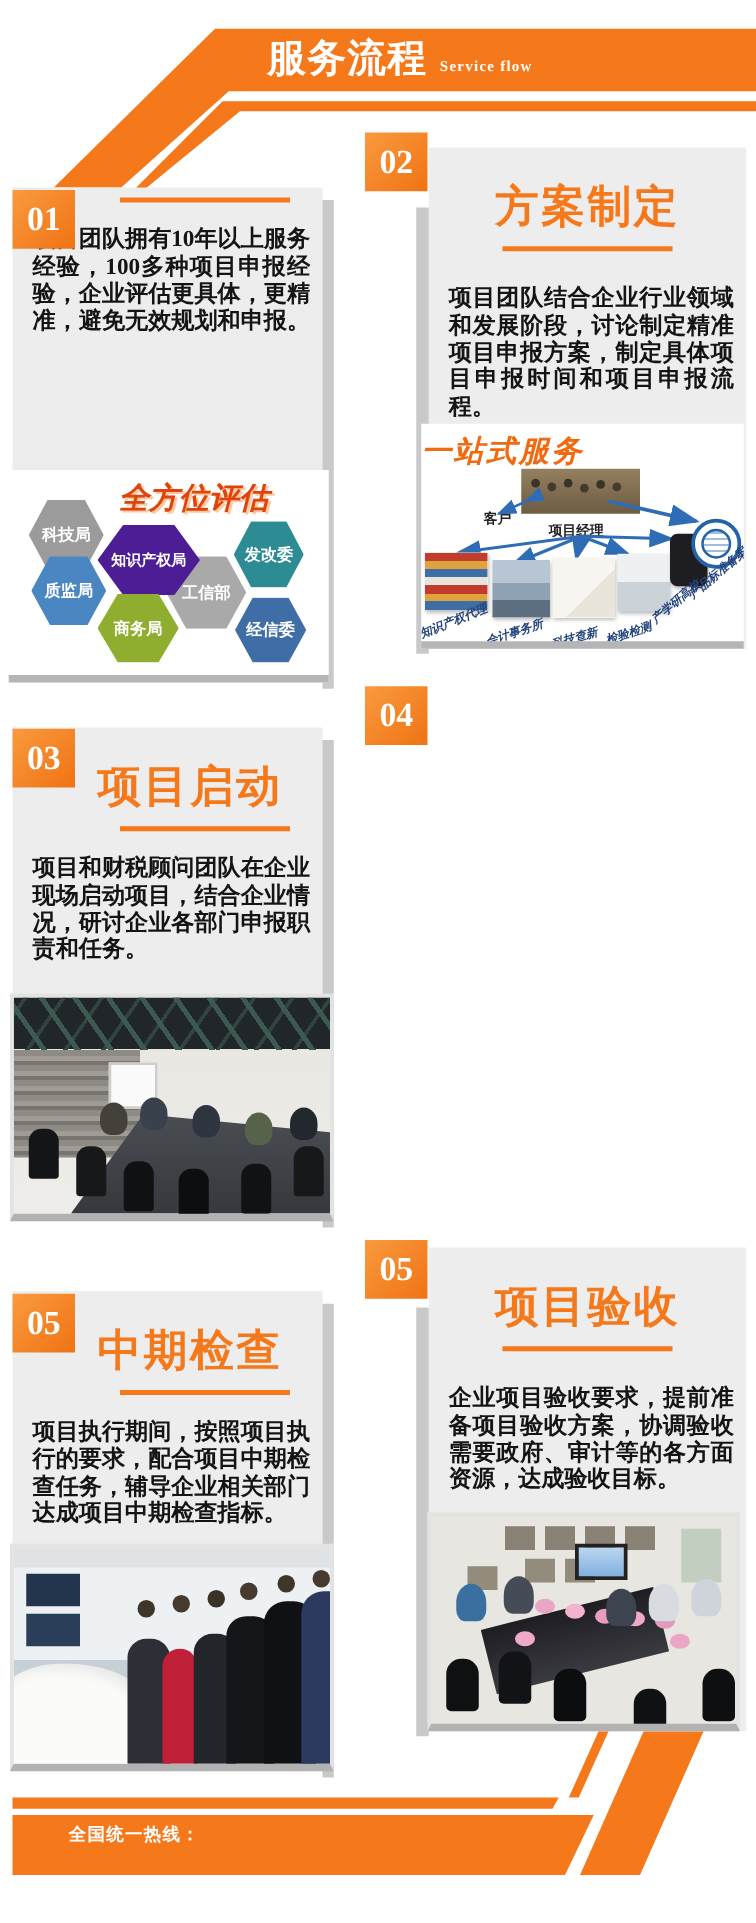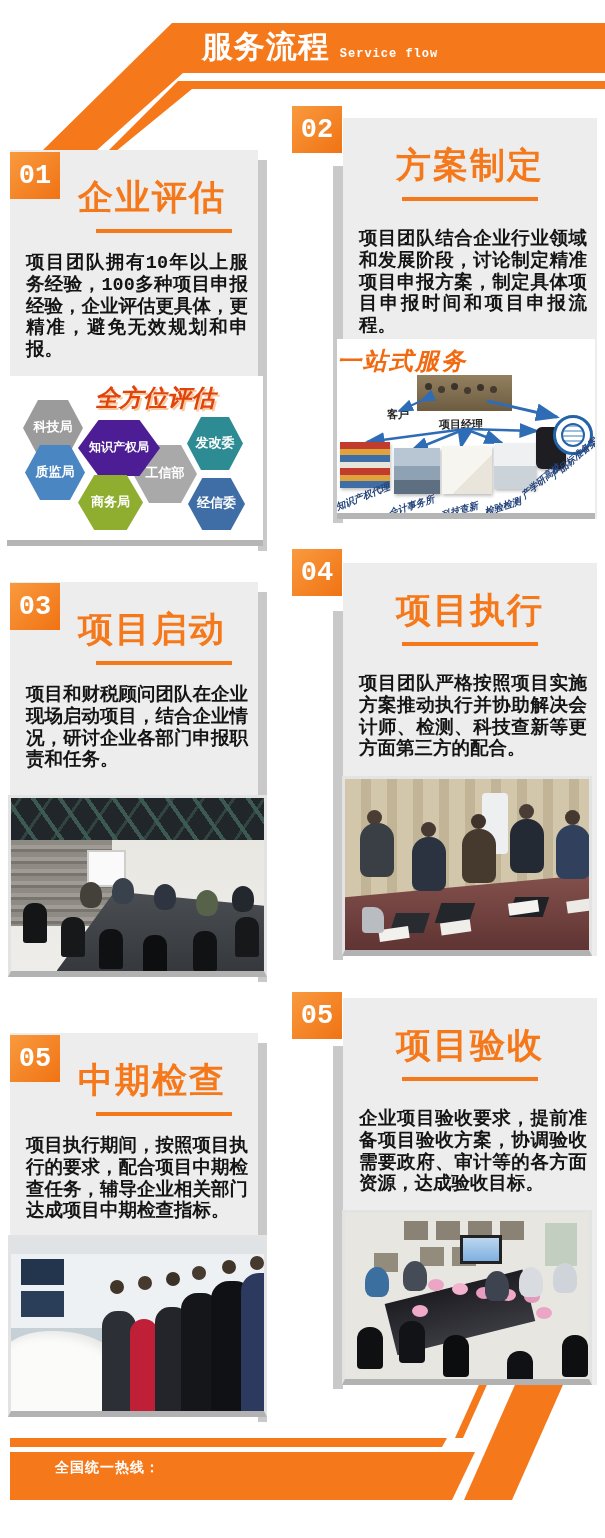--- a/index.html
+++ b/index.html
@@ -1,17 +1,17 @@
 <!DOCTYPE html>
 <html><head>
 <meta charset="utf-8">
 <style>
   html,body{margin:0;padding:0;background:#ffffff;}
   .canvas{position:relative;width:605px;height:1538px;margin:0 auto;background:#fff;overflow:hidden;
-          font-family:Liberation Mono, monospace;}
+          font-family:Liberation Serif, serif;}
   svg.deco{position:absolute;left:0;z-index:1;}
   
   .header-text{position:absolute;left:190px;top:26px;width:260px;height:48px;z-index:2;
                display:flex;align-items:baseline;justify-content:center;color:#fff;white-space:nowrap;}
   .header-title{font-size:31px;font-weight:bold;letter-spacing:1px;}
   .header-sub{font-size:12px;margin-left:10px;font-weight:bold;letter-spacing:1px;}
   
   .card{position:absolute;background:#ededed;z-index:2;box-sizing:border-box;}
   .card.left{width:248px;}
   .card.right{width:254px;margin-top:18px;}
@@ -77,21 +77,20 @@
     <polygon points="482,3 490,3 463,63 455,63" fill="#f5791b"></polygon>
     <polygon points="518,3 566,3 512,125 464,125" fill="#f5791b"></polygon>
     <polygon points="10,77 475,77 452,125 10,125" fill="#f5791b"></polygon>
   </svg>
   <div class="hotline">
     <span class="hotline-label">全国统一热线：</span>
   </div>
 
   <div class="badge" style="left:10px;top:152px;">01</div>
   <section class="card left" style="left:10px;top:150px;height:396px;">
-    <h2 class="card-title">企业评估</h2>
     <div class="underline"></div>
     <p class="card-text">项目团队拥有10年以上服务经验，100多种项目申报经验，企业评估更具体，更精准，避免无效规划和申报。</p>
     <div class="img-area" style="left:-3px;width:256px;height:170px;">
       <div class="assess-title">全方位评估</div>
       <div class="hex" style="left:16px;top:24px;width:60px;height:56px;background:#9b9b9b;font-size:13px;">科技局</div>
       <div class="hex" style="left:180px;top:41px;width:56px;height:53px;background:#2d8b93;font-size:13px;">发改委</div>
       <div class="hex" style="left:18px;top:69px;width:60px;height:55px;background:#4a86c2;font-size:13px;">质监局</div>
       <div class="hex" style="left:126px;top:69px;width:64px;height:58px;background:#a9a9a9;font-size:13px;">工信部</div>
       <div class="hex" style="left:71px;top:44px;width:62px;height:56px;background:#4c1d95;font-size:12px;padding:0 10px;">知识产权局</div>
       <div class="hex" style="left:71px;top:99px;width:65px;height:55px;background:#8fae2f;font-size:13px;">商务局</div>
@@ -147,34 +146,20 @@
       <div class="pi" style="left:0;top:0;width:100%;height:24%;background:repeating-linear-gradient(55deg,transparent 0 18px,#3d5a52 18px 22px),repeating-linear-gradient(-55deg,transparent 0 22px,#31443f 22px 25px);"></div>
       <div class="pi" style="left:0;top:24%;width:40%;height:50%;background:repeating-linear-gradient(#8e8b84 0 5px,#a09c95 5px 9px,#787570 9px 12px);"></div>
       <div class="pi" style="left:30%;top:30%;width:14%;height:19%;background:#fafafa;border:2px solid #cfcecc;"></div>
       <div class="pi" style="left:18%;bottom:0;width:82%;height:46%;background:linear-gradient(#4a4e52,#35383c);clip-path:polygon(0 100%,28% 0,100% 18%,100% 100%);"></div>
       <div class="pi" style="left:12px;bottom:28px;width:24px;height:40px;background:#141517;border-radius:10px 10px 3px 3px;box-shadow:38px 14px 0 #17181a,76px 26px 0 #101112,120px 32px 0 #0d0e10,170px 28px 0 #111214,212px 14px 0 #17181a;"></div>
       <div class="pi" style="left:40%;top:46%;width:22px;height:26px;border-radius:50% 50% 40% 40%;background:#39414d;box-shadow:42px 6px 0 #2e3440,84px 12px 0 #56624a,120px 8px 0 #23272e,-32px 4px 0 #44403a;"></div>
     </div>
   </section>
 
   <div class="badge" style="left:292px;top:549px;">04</div>
-  <section class="card right" style="left:343px;top:545px;height:393px;">
-    <h2 class="card-title">项目执行</h2>
-    <div class="underline"></div>
-    <p class="card-text">项目团队严格按照项目实施方案推动执行并协助解决会计师、检测、科技查新等更方面第三方的配合。</p>
-    <div class="photo" style="left:-1px;width:250px;height:180px;background:repeating-linear-gradient(90deg,#d3c7ab 0 16px,#c2b496 16px 26px);">
-      <div class="pi" style="right:33%;top:8%;width:11%;height:36%;background:#edeff0;border-radius:4px;"></div>
-      <div class="pi" style="left:0;bottom:0;width:100%;height:44%;background:linear-gradient(#83504c,#5f3433);clip-path:polygon(0 30%,100% 0,100% 100%,0 100%);"></div>
-      <div class="pi" style="left:9%;top:18%;width:15px;height:15px;border-radius:50%;background:#4b3d33;box-shadow:54px 12px 0 #463931,104px 4px 0 #3f332c,152px -6px 0 #4a3d35,198px 0 0 #453830;"></div>
-      <div class="pi" style="left:6%;top:26%;width:34px;height:54px;border-radius:16px 16px 8px 8px;background:#3a3f45;box-shadow:52px 14px 0 #2b3340,102px 6px 0 #46392e,150px -4px 0 #232a33,196px 2px 0 #31405c;"></div>
-      <div class="pi" style="left:38%;bottom:16%;width:34px;height:20px;background:#23262b;transform:skewX(-18deg);box-shadow:72px -6px 0 #1e2126,-42px 10px 0 #282b30;"></div>
-      <div class="pi" style="left:14%;bottom:6%;width:30px;height:12px;background:#f2f1ed;transform:rotate(-8deg);box-shadow:62px 2px 0 #efeee9,132px -8px 0 #f4f3ef,190px -2px 0 #eceae4;"></div>
-      <div class="pi" style="left:7%;bottom:10%;width:22px;height:26px;background:#b9bcc0;border-radius:4px 10px 4px 4px;"></div>
-    </div>
-  </section>
 
   <div class="badge" style="left:10px;top:1035px;">05</div>
   <section class="card left" style="left:10px;top:1033px;height:384px;">
     <h2 class="card-title">中期检查</h2>
     <div class="underline"></div>
     <p class="card-text">项目执行期间，按照项目执行的要求，配合项目中期检查任务，辅导企业相关部门达成项目中期检查指标。</p>
     <div class="photo" style="left:-2px;width:259px;height:182px;background:linear-gradient(#eef1f3 0 52%,#c6d0d7 52% 100%);">
       <div class="pi" style="left:0;top:0;width:100%;height:9%;background:#dfe3e6;"></div>
       <div class="pi" style="left:4%;top:12%;width:17%;height:15%;background:#23354d;box-shadow:0 32px 0 #2a3e59;"></div>
       <div class="pi" style="left:-6%;bottom:-4%;width:52%;height:50%;background:#fbfbfa;border-radius:40% 55% 0 0;box-shadow:inset -6px 4px 10px rgba(0,0,0,.08);"></div>

